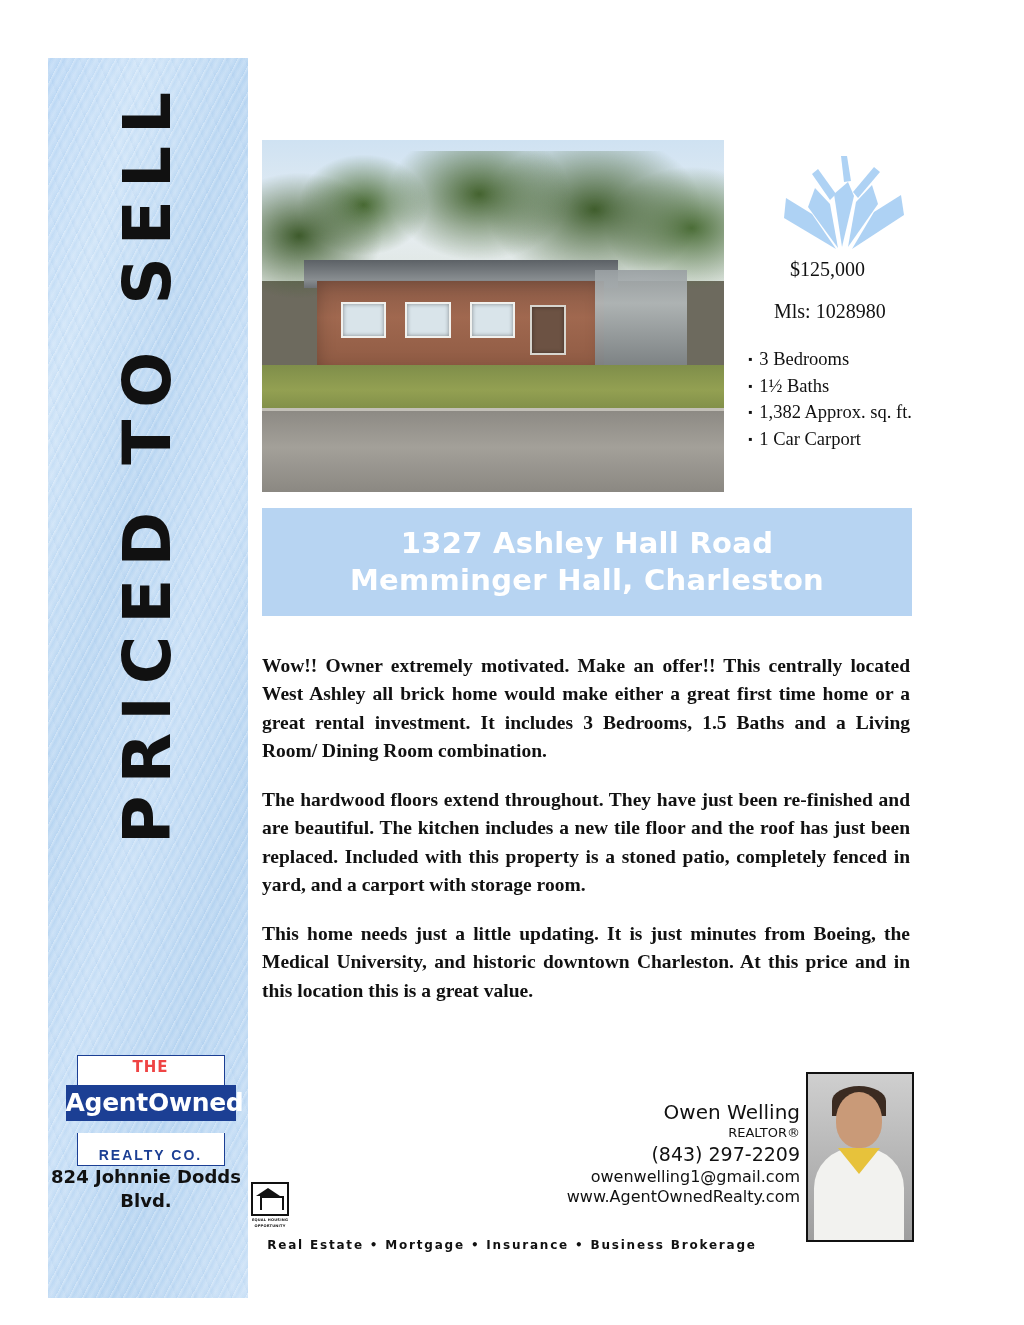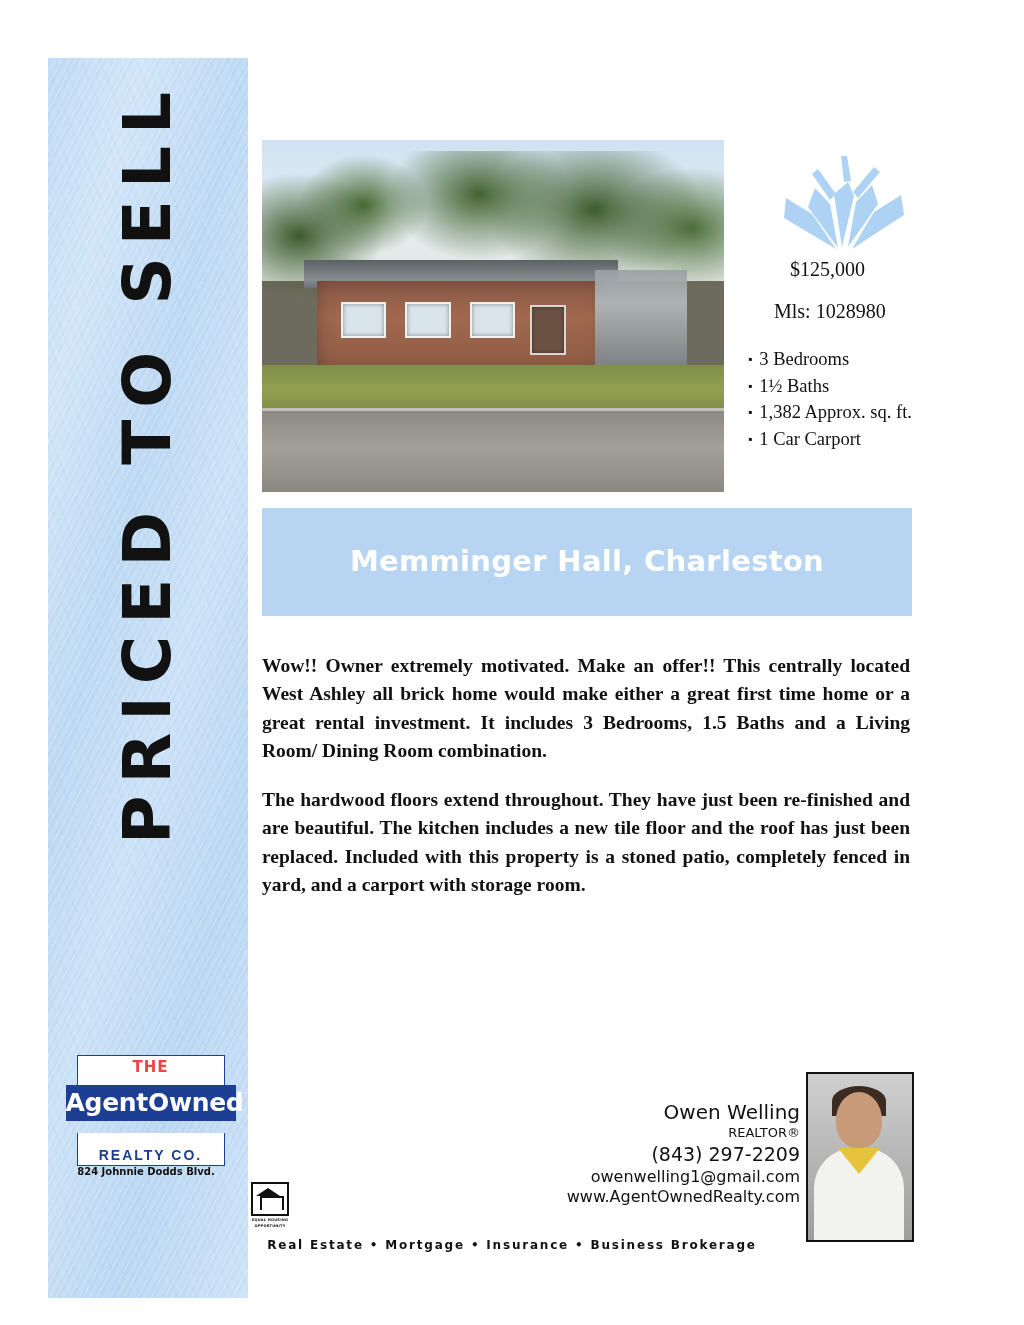--- a/index.html
+++ b/index.html
@@ -101,21 +101,21 @@
     border-top: none;
   }
   .addr-block {
     position: absolute;
     left: 46px;
     top: 1165px;
     width: 200px;
     text-align: center;
     font-family: "DejaVu Sans", sans-serif;
     font-weight: bold;
-    font-size: 10px;
+    font-size: 18px;
     line-height: 1.35;
     color: #111;
   }
 
   
   .eho {
     position: absolute;
     left: 249px;
     top: 1182px;
     width: 42px;
@@ -386,26 +386,28 @@
 <div class="mls">Mls: 1028980</div>
 
 <ul class="features">
   <li>3 Bedrooms</li>
   <li>1½ Baths</li>
   <li>1,382 Approx. sq. ft.</li>
   <li>1 Car Carport</li>
 </ul>
 
 <div class="addr-banner">
+  <div>1327 Ashley Hall Road</div>
   <div>Memminger Hall, Charleston</div>
 </div>
 
 <div class="copy">
   <p>Wow!! Owner extremely motivated. Make an offer!! This centrally located West Ashley all brick home would make either a great first time home or a great rental investment. It includes 3 Bedrooms, 1.5 Baths and a Living Room/ Dining Room combination.</p>
   <p>The hardwood floors extend throughout. They have just been re-finished and are beautiful. The kitchen includes a new tile floor and the roof has just been replaced. Included with this property is a stoned patio, completely fenced in yard, and a carport with storage room.</p>
+  <p>This home needs just a little updating. It is just minutes from Boeing, the Medical University, and historic downtown Charleston. At this price and in this location this is a great value.</p>
 </div>
 
 <div class="agent-info">
   <div class="agent-name">Owen Welling</div>
   <div class="agent-title">REALTOR®</div>
   <div class="agent-phone">(843) 297-2209</div>
   <div class="agent-email">owenwelling1@gmail.com</div>
   <div class="agent-web">www.AgentOwnedRealty.com</div>
 </div>
 

